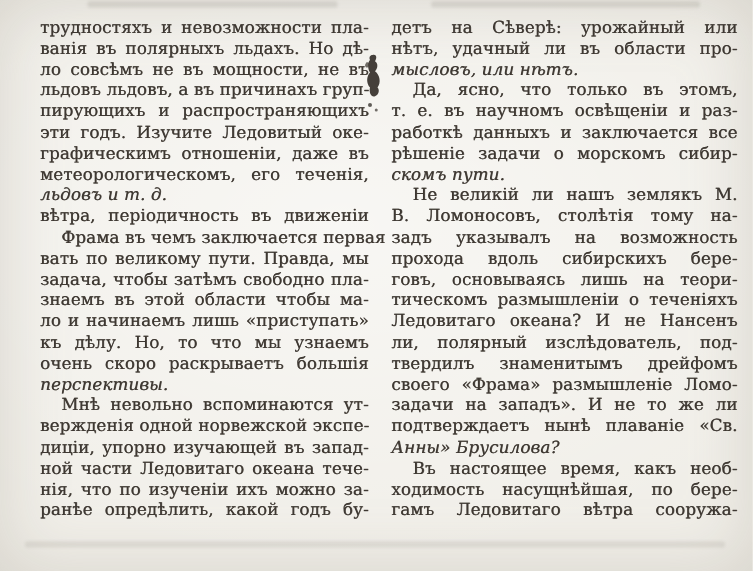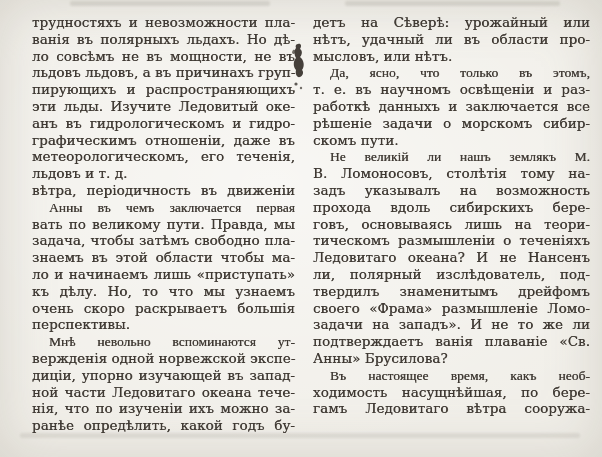--- a/index.html
+++ b/index.html
@@ -39,22 +39,22 @@
   .line {
     font-size: 13.4px;
     line-height: 16.8px;
     color: var(--ink);
     text-align: justify;
     text-align-last: justify;
     letter-spacing: 0.1px;
     text-shadow: 0.35px 0 0.45px rgba(62, 56, 50, 0.78);
     white-space: nowrap;
   }
-  .line.para-end { text-align-last: left; }
-  .line.indent { text-indent: 17px; font-family: Liberation Serif, serif; }
+  .line.para-end { text-align-last: left; font-style: italic; }
+  .line.indent { text-indent: 17px; }
 
   
   .ink-blot {
     position: absolute;
     left: 289px;
     top: 43px;
     width: 20px;
     height: 54px;
   }
 
@@ -79,29 +79,28 @@
   <div class="ghost ghost-bottom"></div>
 
   <div class="columns">
     <div class="column col-left">
         <div class="paragraph">
           <div class="line">трудностяхъ и невозможности пла-</div>
           <div class="line">ванія въ полярныхъ льдахъ. Но дѣ-</div>
           <div class="line">ло совсѣмъ не въ мощности, не въ</div>
           <div class="line">льдовъ льдовъ, а въ причинахъ груп-</div>
           <div class="line">пирующихъ и распространяющихъ</div>
-          <div class="line">эти льды. Изучите Ледовитый оке-</div>
-          <div class="line">анъ въ гидрологическомъ и гидро-</div>
+          <div class="line">эти годъ. Изучите Ледовитый оке-</div>
           <div class="line">графическимъ отношеніи, даже въ</div>
           <div class="line">метеорологическомъ, его теченія,</div>
           <div class="line para-end">льдовъ и т. д.</div>
           <div class="line">вѣтра, періодичность въ движеніи</div>
         </div>
         <div class="paragraph">
-          <div class="line indent">Анны въ чемъ заключается первая</div>
+          <div class="line indent">Фрама въ чемъ заключается первая</div>
           <div class="line">вать по великому пути. Правда, мы</div>
           <div class="line">задача, чтобы затѣмъ свободно пла-</div>
           <div class="line">знаемъ въ этой области чтобы ма-</div>
           <div class="line">ло и начинаемъ лишь «приступать»</div>
           <div class="line">къ дѣлу. Но, то что мы узнаемъ</div>
           <div class="line">очень скоро раскрываетъ большія</div>
           <div class="line para-end">перспективы.</div>
         </div>
         <div class="paragraph">
           <div class="line indent">Мнѣ невольно вспоминаются ут-</div>
@@ -130,21 +129,21 @@
           <div class="line">В. Ломоносовъ, столѣтія тому на-</div>
           <div class="line">задъ указывалъ на возможность</div>
           <div class="line">прохода вдоль сибирскихъ бере-</div>
           <div class="line">говъ, основываясь лишь на теори-</div>
           <div class="line">тическомъ размышленіи о теченіяхъ</div>
           <div class="line">Ледовитаго океана? И не Нансенъ</div>
           <div class="line">ли, полярный изслѣдователь, под-</div>
           <div class="line">твердилъ знаменитымъ дрейфомъ</div>
           <div class="line">своего «Фрама» размышленіе Ломо-</div>
           <div class="line">задачи на западъ». И не то же ли</div>
-          <div class="line">подтверждаетъ ванія плаваніе «Св.</div>
+          <div class="line">подтверждаетъ нынѣ плаваніе «Св.</div>
           <div class="line para-end">Анны» Брусилова?</div>
         </div>
         <div class="paragraph">
           <div class="line indent">Въ настоящее время, какъ необ-</div>
           <div class="line">ходимость насущнѣйшая, по бере-</div>
           <div class="line">гамъ Ледовитаго вѣтра сооружа-</div>
         </div>
       </div>
   </div>
 

